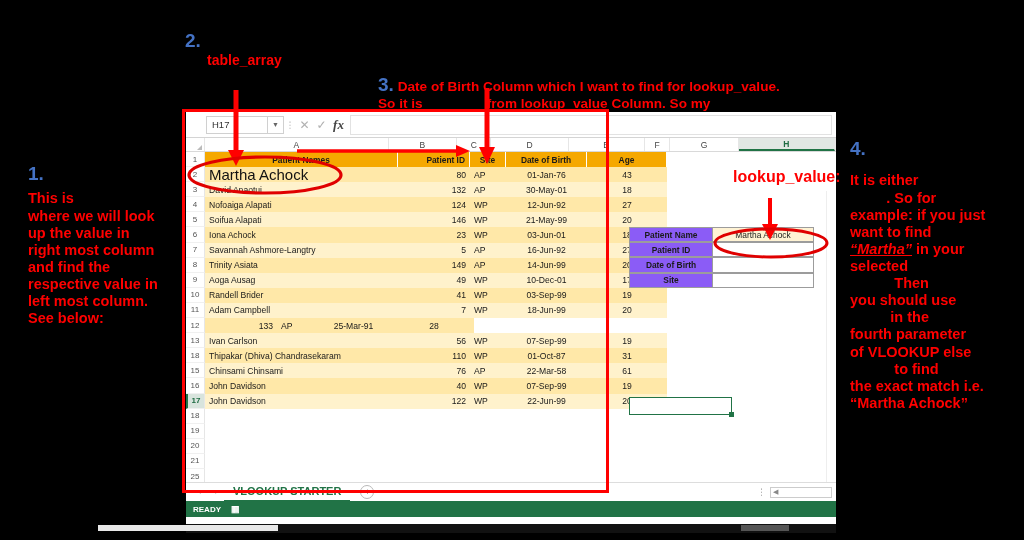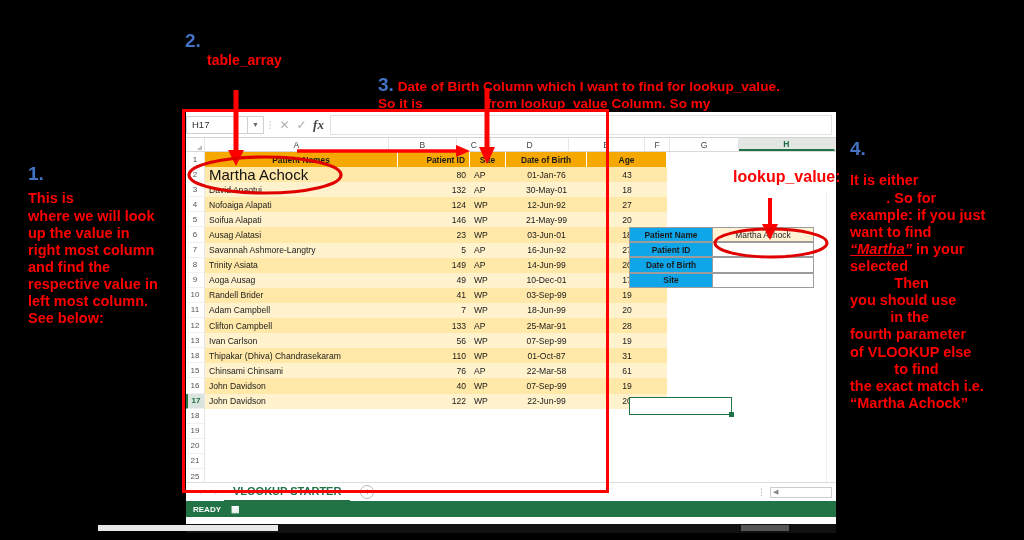--- a/index.html
+++ b/index.html
@@ -19,21 +19,21 @@
   #anno2 .num{font-size:19px;display:block;}
   #anno2 .l2{display:block;margin-left:22px;}
   #anno3{left:378px;top:32px;width:470px;font-size:13.6px;margin-top:42px;}
   #anno3 .num{font-size:19px;}
   #anno4{left:850px;top:138px;width:172px;font-size:14.5px;}
   #anno4 .num{font-size:19px;display:block;margin-bottom:12px;}
 
   
   #excel{position:absolute;left:186px;top:112px;width:650px;height:412px;background:#fff;}
   #fbar{height:26px;border-bottom:1px solid #d4d4d4;display:flex;align-items:center;
-        background:#fff;padding-left:0;box-sizing:border-box;}
+        background:#fff;padding-left:20px;box-sizing:border-box;}
   #namebox{width:62px;height:18px;border:1px solid #d0d0d0;background:#fff;font-size:9.5px;
            color:#333;display:flex;align-items:center;padding-left:5px;box-sizing:border-box;}
   .caret{width:16px;height:18px;display:flex;align-items:center;justify-content:center;
          font-size:7px;color:#666;border:1px solid #d0d0d0;border-left:none;box-sizing:border-box;background:#fff;}
   .dots{width:12px;text-align:center;font-size:9px;color:#aaa;}
   .fbtn{width:17px;text-align:center;font-size:12px;color:#b0b0b0;}
   .fbtn.fx{font-style:italic;font-family:"Liberation Serif",serif;font-weight:bold;color:#444;font-size:13px;}
   #fline{flex:1;height:18px;border:1px solid #e2e2e2;margin-left:3px;margin-right:4px;background:#fff;}
 
   
@@ -60,21 +60,21 @@
   .c-id{width:72px;justify-content:flex-end;color:#1a1a1a;}
   .c-site{width:36px;color:#1a1a1a;}
   .c-dob{width:81px;justify-content:center;color:#1a1a1a;}
   .c-age{width:80px;justify-content:center;color:#1a1a1a;}
   .blankarea{flex:1;background:#fff;}
   .bigname{font-size:15px !important;color:#111;font-family:"Liberation Sans",sans-serif;}
 
   
   #lookupblk{position:absolute;left:443px;top:75px;width:185px;}
   .lrow{display:flex;height:15.2px;font-size:8.4px;}
-  .lkey{width:84px;background:#0ea5e9;border:1px solid #9c9c9c;box-sizing:border-box;
+  .lkey{width:84px;background:#8b5cf6;border:1px solid #9c9c9c;box-sizing:border-box;
         display:flex;align-items:center;justify-content:center;font-weight:bold;color:#1a1a1a;}
   .lval{width:101px;background:#fff;border:1px solid #9c9c9c;border-left:none;box-sizing:border-box;
         display:flex;align-items:center;justify-content:center;color:#1a1a1a;}
   .lval.filled{background:#FFF3D4;}
   #selcell{position:absolute;left:443px;top:245px;width:101px;height:16px;border:1.6px solid #217346;background:#fff;}
   #selcell:after{content:"";position:absolute;right:-3px;bottom:-3px;width:5px;height:5px;background:#217346;}
 
   
   #tabbar{height:19px;background:#fff;border-top:1px solid #ddd;display:flex;align-items:center;
           padding-left:6px;box-sizing:border-box;}
@@ -220,21 +220,21 @@
           <div class="rn">5</div>
           <div class="cell d2 c-name">Soifua Alapati</div>
           <div class="cell d2 c-id">146</div>
           <div class="cell d2 c-site">WP</div>
           <div class="cell d2 c-dob">21-May-99</div>
           <div class="cell d2 c-age">20</div>
           <div class="blankarea"></div>
         </div>
         <div class="row">
           <div class="rn">6</div>
-          <div class="cell d1 c-name">Ausag Alatasi</div>
+          <div class="cell d1 c-name">Iona Achock</div>
           <div class="cell d1 c-id">23</div>
           <div class="cell d1 c-site">WP</div>
           <div class="cell d1 c-dob">03-Jun-01</div>
           <div class="cell d1 c-age">18</div>
           <div class="blankarea"></div>
         </div>
         <div class="row">
           <div class="rn">7</div>
           <div class="cell d2 c-name">Savannah Ashmore-Langtry</div>
           <div class="cell d2 c-id">5</div>
@@ -274,21 +274,20 @@
           <div class="rn">11</div>
           <div class="cell d2 c-name">Adam Campbell</div>
           <div class="cell d2 c-id">7</div>
           <div class="cell d2 c-site">WP</div>
           <div class="cell d2 c-dob">18-Jun-99</div>
           <div class="cell d2 c-age">20</div>
           <div class="blankarea"></div>
         </div>
         <div class="row">
           <div class="rn">12</div>
-          <div class="cell d1 c-name">Clifton Campbell</div>
           <div class="cell d1 c-id">133</div>
           <div class="cell d1 c-site">AP</div>
           <div class="cell d1 c-dob">25-Mar-91</div>
           <div class="cell d1 c-age">28</div>
           <div class="blankarea"></div>
         </div>
         <div class="row">
           <div class="rn">13</div>
           <div class="cell d2 c-name">Ivan Carlson</div>
           <div class="cell d2 c-id">56</div>

